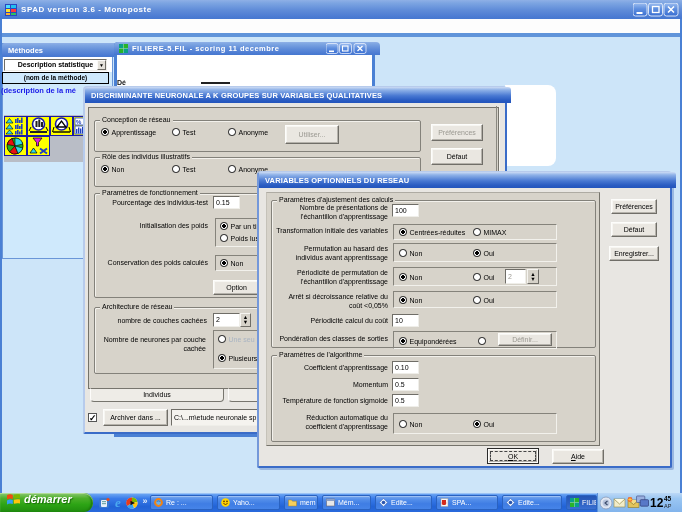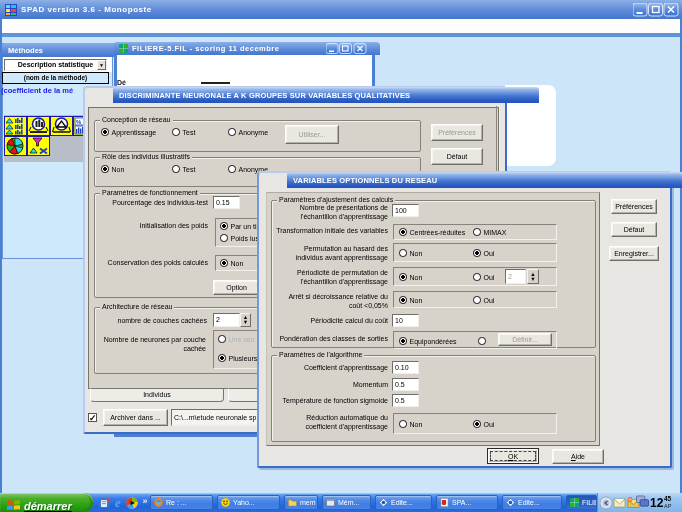--- a/index.html
+++ b/index.html
@@ -1,21 +1,21 @@
 <!DOCTYPE html>
 <html><head>
 <meta charset="utf-8">
 <style>
 html,body{margin:0;padding:0;}
 body{width:682px;height:512px;overflow:hidden;position:relative;font-family:"Liberation Sans",sans-serif;background:#cde5f9;}
 .ab{position:absolute;}
 
 .xptb{position:absolute;background:linear-gradient(180deg,#8fb0e6 0%,#7da5e2 15%,#5e8bd8 55%,#4a7ad2 90%,#4678d0 100%);color:#fff;font-weight:bold;display:flex;align-items:center;}
 
-.dtb{position:absolute;background:linear-gradient(180deg,#ccdbf4 0%,#8fb2e8 18%,#4878d2 55%,#2a5cc2 82%,#2254bc 100%);color:#fff;font-weight:bold;display:flex;align-items:center;border-radius:3px 3px 0 0;margin-left:28px;}
+.dtb{position:absolute;background:linear-gradient(180deg,#ccdbf4 0%,#8fb2e8 18%,#4878d2 55%,#2a5cc2 82%,#2254bc 100%);color:#fff;font-weight:bold;display:flex;align-items:center;border-radius:3px 3px 0 0;}
 
 .dlg{position:absolute;background:#e8e6e2;}
 .panel{position:absolute;background:#d7d3ca;border:1px solid;border-color:#f4f2ed #8a8880 #8a8880 #f4f2ed;box-sizing:border-box;}
 .gb{position:absolute;border:1px solid #83817a;border-radius:2px;box-shadow:inset 1px 1px 0 #f3f1ec;}
 .gbl{position:absolute;background:#d7d3ca;font-size:7px;color:#000;padding:0 2px;line-height:7px;}
 .lblr{position:absolute;font-size:7px;color:#000;line-height:8.5px;text-align:right;}
 .inp{position:absolute;background:#fff;border:1px solid;border-color:#6f6d67 #efeee9 #efeee9 #6f6d67;font-size:7px;color:#000;padding:0 2px;line-height:11px;box-sizing:border-box;}
 .rb{position:absolute;border:1px solid;border-color:#85837b #f2f1ec #f2f1ec #85837b;box-sizing:border-box;}
 .btn{position:absolute;background:#eae7e1;border:1px solid;border-color:#fdfdfb #706e68 #706e68 #fdfdfb;box-shadow:inset -1px -1px 0 #b5b2ab,inset 1px 1px 0 #f7f6f2;font-size:7px;color:#000;display:flex;align-items:center;justify-content:center;box-sizing:border-box;}
 .btn.dis{color:#9b9992;}
@@ -63,21 +63,21 @@
 
 <div class="ab" style="left:0;top:19px;width:2px;height:474px;background:#4a80d4;"></div>
 <div class="ab" style="left:680px;top:19px;width:2px;height:474px;background:#4a80d4;"></div>
 
 <div class="ab" style="left:2px;top:43px;width:111px;height:216px;background:#cfe9fc;border:1px solid #6a96d8;box-sizing:border-box;"></div>
 <div class="xptb" style="left:2px;top:43px;width:111px;height:14px;font-size:7.5px;padding-left:6px;border-radius:3px 3px 0 0;">Méthodes</div>
 <div class="ab" style="left:3px;top:57px;width:109px;height:15px;background:#fff;"></div>
 <div class="ab" style="left:4px;top:59px;width:103px;height:12px;background:#fff;border:1px solid;border-color:#6f6d67 #efeee9 #efeee9 #6f6d67;box-sizing:border-box;font-size:7px;font-weight:bold;line-height:10px;text-align:center;">Description statistique</div>
 <div class="ab" style="left:97px;top:60px;width:9px;height:10px;background:#e4e1da;border:1px solid;border-color:#fbfaf8 #6f6d67 #6f6d67 #fbfaf8;box-sizing:border-box;font-size:5px;text-align:center;line-height:8px;">▼</div>
 <div class="ab" style="left:2px;top:72px;width:107px;height:12px;border:1px solid #000;box-sizing:border-box;background:#cfe9fc;font-size:6.5px;font-weight:bold;text-align:center;line-height:10px;">(nom de la méthode)</div>
-<div class="ab" style="left:1px;top:86px;font-size:7.5px;font-weight:bold;color:#1a1ae8;">(coefficient de la mé</div>
+<div class="ab" style="left:1px;top:86px;font-size:7.5px;font-weight:bold;color:#1a1ae8;">(description de la mé</div>
 <div class="ab" style="left:4px;top:115px;width:107px;height:47px;background:#b9bdc6;">
 <svg width="107" height="47" viewBox="0 0 107 47">
  <g stroke="#1a1aa6" stroke-width="1">
   <rect x="0.5" y="1.5" width="22" height="19" fill="#ffff00"></rect>
   <rect x="23.5" y="1.5" width="22" height="19" fill="#ffff00"></rect>
   <rect x="46.5" y="1.5" width="22" height="19" fill="#ffff00"></rect>
   <rect x="69.5" y="1.5" width="22" height="19" fill="#ffff00"></rect>
   <rect x="0.5" y="21.5" width="22" height="19" fill="#ffff00"></rect>
   <rect x="23.5" y="21.5" width="22" height="19" fill="#ffff00"></rect>
  </g>
@@ -291,21 +291,21 @@
 <div class="btn" style="left:611px;top:222px;width:46px;height:15px;">Défaut</div>
 <div class="btn" style="left:609px;top:246px;width:50px;height:15px;">Enregistrer...</div>
 
 <div class="btn" style="left:487px;top:448px;width:52px;height:16px;border:1px solid #2a2a2a;box-shadow:inset 0 0 0 1px #fdfdfb, inset -2px -2px 0 #b5b2ab;">
     <span style="position:absolute;left:2px;top:2px;right:2px;bottom:2px;border:1px dashed #444;display:flex;align-items:center;justify-content:center;"><span style="text-decoration:underline;">O</span>K</span>
   </div>
 <div class="btn" style="left:552px;top:449px;width:52px;height:15px;"><span style="text-decoration:underline;">A</span>ide</div>
 
 <div class="ab" style="left:0;top:493px;width:682px;height:19px;background:linear-gradient(180deg,#6aa4f2 0%,#3a7cea 25%,#2263d6 70%,#2a6adc 100%);border-top:1px solid #9cc3f5;box-sizing:border-box;"></div>
 
-<div class="ab" style="left:0;top:493px;width:93px;height:19px;background:linear-gradient(180deg,#8cc973 0%,#4caf2a 28%,#2da415 60%,#1f8c0e 100%);border-radius:0 9px 9px 0;box-shadow:inset 0 1px 1px #b8e09e, inset -2px 0 2px #1d7a0c;display:flex;align-items:flex-end;text-decoration:underline;">
+<div class="ab" style="left:0;top:493px;width:93px;height:19px;background:linear-gradient(180deg,#8cc973 0%,#4caf2a 28%,#2da415 60%,#1f8c0e 100%);border-radius:0 9px 9px 0;box-shadow:inset 0 1px 1px #b8e09e, inset -2px 0 2px #1d7a0c;display:flex;align-items:flex-start;">
   <svg width="13" height="13" style="margin-left:7px" viewBox="0 0 13 13">
       <path d="M0 2.2 C2 1 4 1 5.8 2 L5.8 6 C4 5.2 2 5.2 0 6.4 Z" fill="#f34a0e"></path>
       <path d="M6.8 1.8 C9 1 11 1 13 1.6 L13 5.6 C11 5 9 5 6.8 5.8 Z" fill="#7db700"></path>
       <path d="M0 7.4 C2 6.2 4 6.2 5.8 7 L5.8 11 C4 10.2 2 10.2 0 11.4 Z" fill="#33a1f2"></path>
       <path d="M6.8 6.8 C9 6 11 6 13 6.6 L13 10.6 C11 10 9 10 6.8 10.8 Z" fill="#ffc40d"></path>
     </svg>
   <span style="color:#fff;font-weight:bold;font-style:italic;font-size:11px;margin-left:4px;text-shadow:1px 1px 1px #1a6e0a;">démarrer</span>
 </div>
 
 <svg class="ab" style="left:98px;top:496px;" width="50" height="14" viewBox="0 0 50 14">

